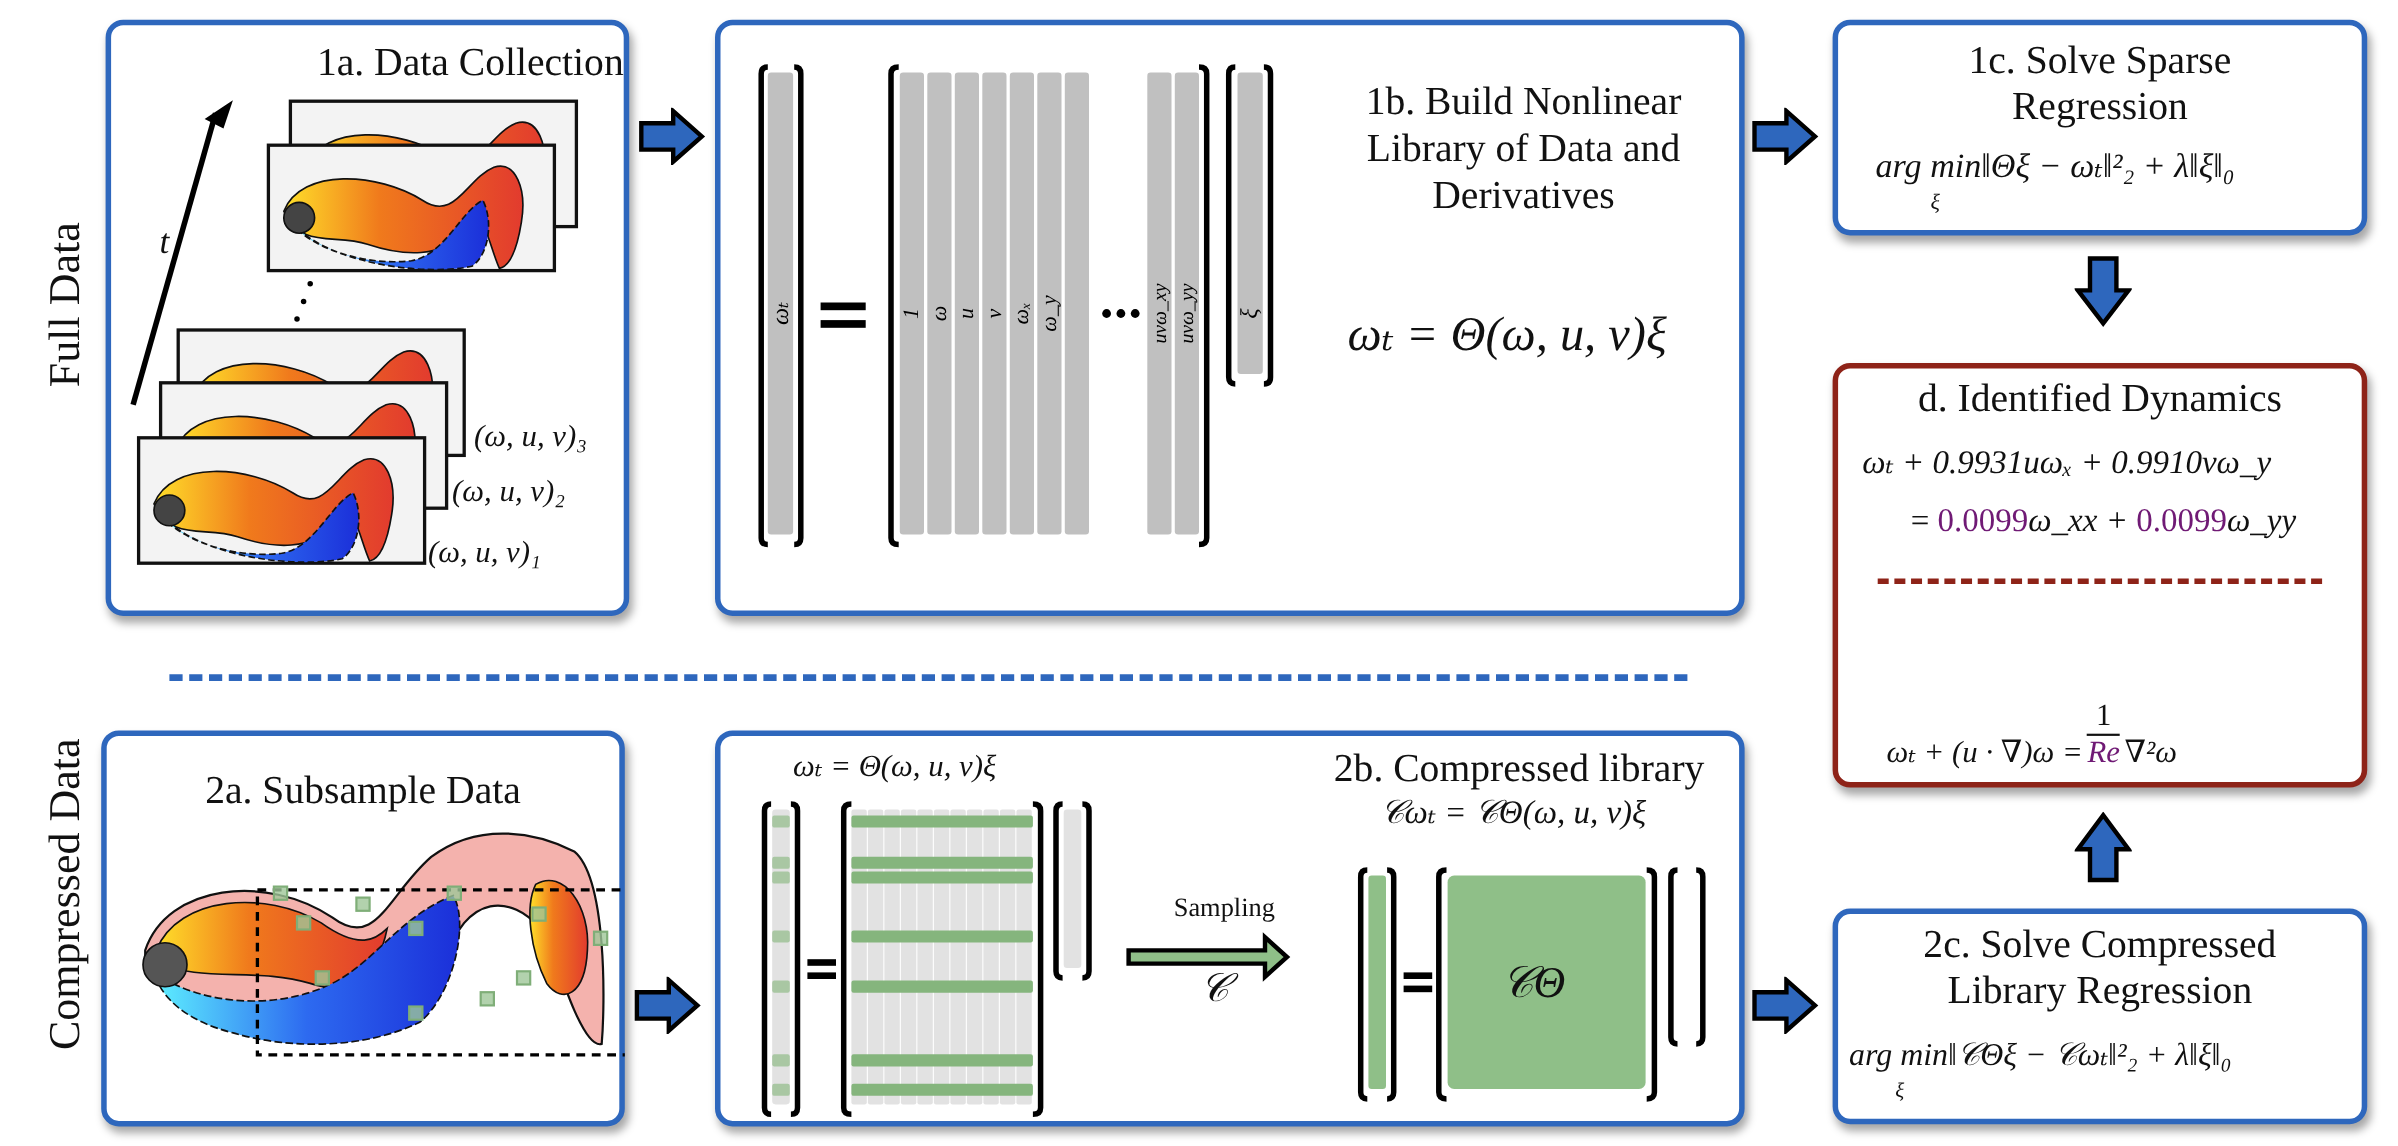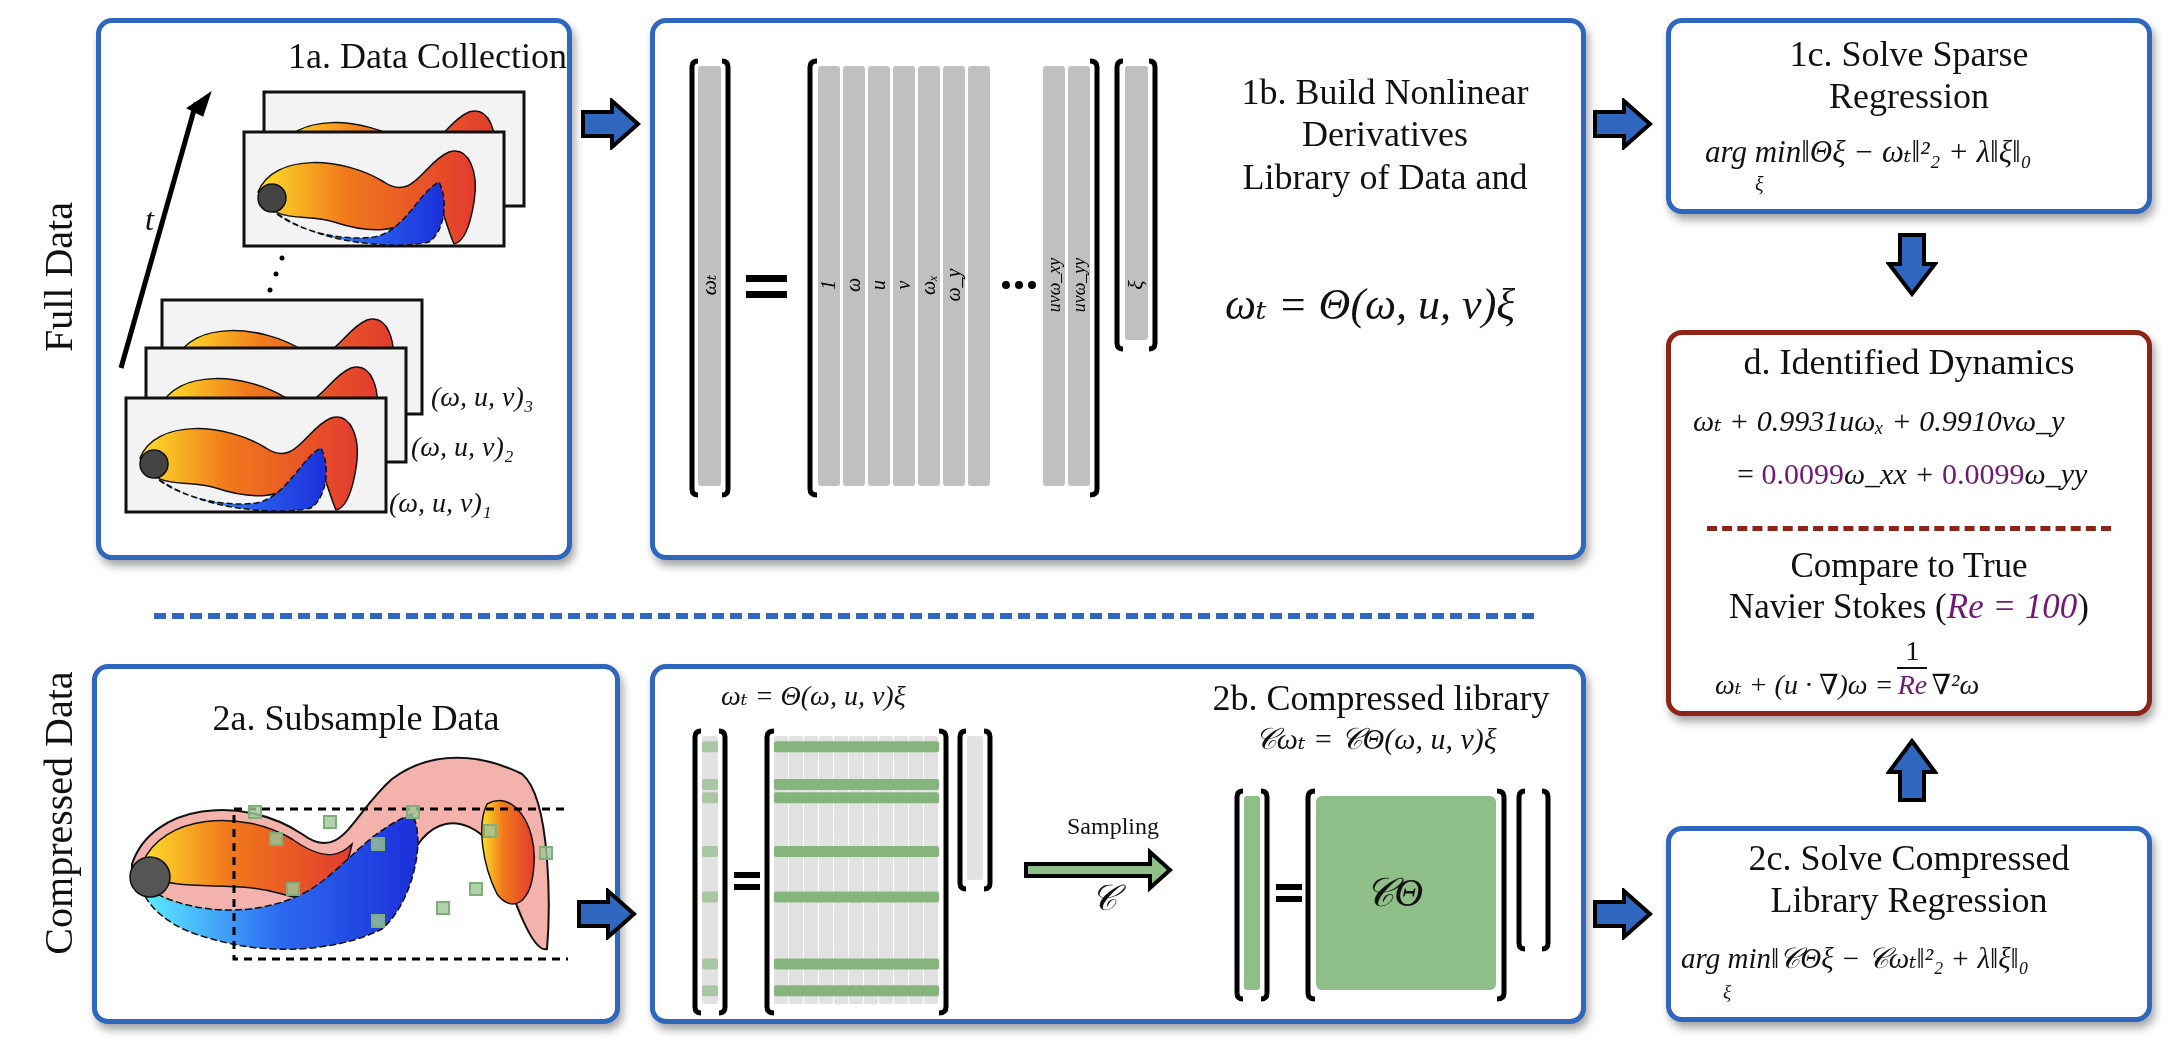--- a/index.html
+++ b/index.html
@@ -102,22 +102,22 @@
       <circle cx="377" cy="262" r="4" fill="#000"></circle>
 
     <rect x="470" y="43" width="23" height="274" rx="3" fill="#c0c0c0"></rect>
     <path d="M468,38 q-6,0 -6,6 v276 q0,6 6,6" fill="none" stroke="#000" stroke-width="5"></path>
     <path d="M494,38 q6,0 6,6 v276 q0,6 -6,6" fill="none" stroke="#000" stroke-width="5"></path>
     <text transform="translate(61,262) rotate(-90)" font-size="22" font-style="italic" text-anchor="middle">ωₜ</text>
     <text transform="translate(488,262) rotate(-90)" font-size="22" font-style="italic" text-anchor="middle">ξ</text>
   </svg>
   <div class="title" style="left:530px; width:400px; top:48px;">
     <div>1b.  Build Nonlinear</div>
+    <div>Library of Data and</div>
     <div>Derivatives</div>
-    <div>Library of Data and</div>
   </div>
   <div class="math" style="position:absolute; left:570px; top:255px; font-size:44px;">ωₜ = Θ(ω, u, v)ξ</div>
 </div>
 
 <svg class="arrow" style="left:1592px; top:98px;" width="62" height="52">
   <polygon points="3,14 32,14 32,3 58,26 32,49 32,38 3,38" fill="#2e67bd" stroke="#000" stroke-width="4"></polygon>
 </svg>
 
 <div class="panel" style="left:1666px; top:18px; width:486px; height:196px;">
   <div class="title" style="left:0; right:0; top:10px;">
@@ -132,37 +132,33 @@
   <polygon points="14,3 38,3 38,32 49,32 26,62 3,32 14,32" fill="#2e67bd" stroke="#000" stroke-width="4"></polygon>
 </svg>
 
 <div class="panel red" style="left:1666px; top:330px; width:486px; height:386px;">
   <div class="title" style="left:0; right:0; top:6px;">d.  Identified Dynamics</div>
   <div class="math" style="position:absolute; left:22px; top:68px; font-size:30px;">ωₜ + 0.9931uωₓ + 0.9910vω_y</div>
   <div class="math" style="position:absolute; left:66px; top:122px; font-size:30px;">
     <span class="up">= </span><span class="pink up">0.0099</span><span>ω_xx + </span><span class="pink up">0.0099</span><span>ω_yy</span>
   </div>
   <div style="position:absolute; left:36px; right:36px; top:191px; border-top:5px dashed #8e2318;"></div>
-  <div class="title" style="left:0; right:0; top:210px; font-size:35px;">
-    <div>Compare to True</div>
-    <div><span>Navier Stokes (</span><span class="pink" style="font-style:italic">Re = 100</span><span>)</span></div>
-  </div>
   <div class="math" style="position:absolute; left:44px; top:300px; font-size:28px; display:flex; align-items:flex-end;">
     <span style="margin-top:4px;">ωₜ + (u · ∇)ω = </span>
     <span style="display:inline-flex; flex-direction:column; align-items:center; margin:0 4px;">
       <span class="up" style="border-bottom:2px solid #111; padding:0 8px;">1</span>
       <span class="pink">Re</span>
     </span>
     <span style="margin-top:4px;">∇²ω</span>
   </div>
 </div>
 
 <div style="position:absolute; left:154px; top:613px; width:1380px; border-top:6px dashed #2e67bd;"></div>
 
-<div class="panel" style="left:92px; top:664px; width:528px; height:360px;font-family:Liberation Serif, serif;">
+<div class="panel" style="left:92px; top:664px; width:476px; height:360px;font-family:Liberation Serif, serif;">
   <div class="title" style="left:0; right:0; top:28px;">2a.  Subsample Data</div>
   <svg width="476" height="360" style="position:absolute; left:-5px; top:-5px;">
     <path d="M40,200 C60,140 150,130 210,170 C250,200 260,150 300,115 C340,85 390,90 430,110 C460,135 458,250 455,285 C440,290 420,230 410,200 C400,170 360,140 330,175 C300,215 290,250 240,265 C180,280 110,265 40,215Z" fill="#f4b2ad" stroke="#111" stroke-width="2"></path>
     <path d="M50,200 C70,150 150,145 200,175 C235,200 250,190 260,180 C250,230 220,240 190,230 C140,215 90,230 50,210Z" fill="url(#redg)" stroke="#111" stroke-width="1.5"></path>
     <path d="M395,140 C420,125 445,160 442,200 C440,240 420,250 405,230 C390,200 385,160 395,140Z" fill="url(#redg)" stroke="#111" stroke-width="1.5"></path>
     <path d="M48,220 C90,250 160,255 210,230 C250,210 270,170 320,150 C335,175 320,240 290,265 C240,290 170,290 120,275 C80,265 55,245 48,220Z" fill="url(#blueg)" stroke="#111" stroke-width="1.5" stroke-dasharray="7,3"></path>
     <circle cx="58" cy="213" r="20" fill="#555" stroke="#111" stroke-width="1.5"></circle>
     <rect x="142" y="145" width="368" height="150" fill="none" stroke="#000" stroke-width="3" stroke-dasharray="8,6"></rect>
     <g id="sample-points">
         <rect x="157" y="142" width="12" height="12" fill="#9fc799" fill-opacity="0.8" stroke="#7fae78" stroke-width="2"></rect>

